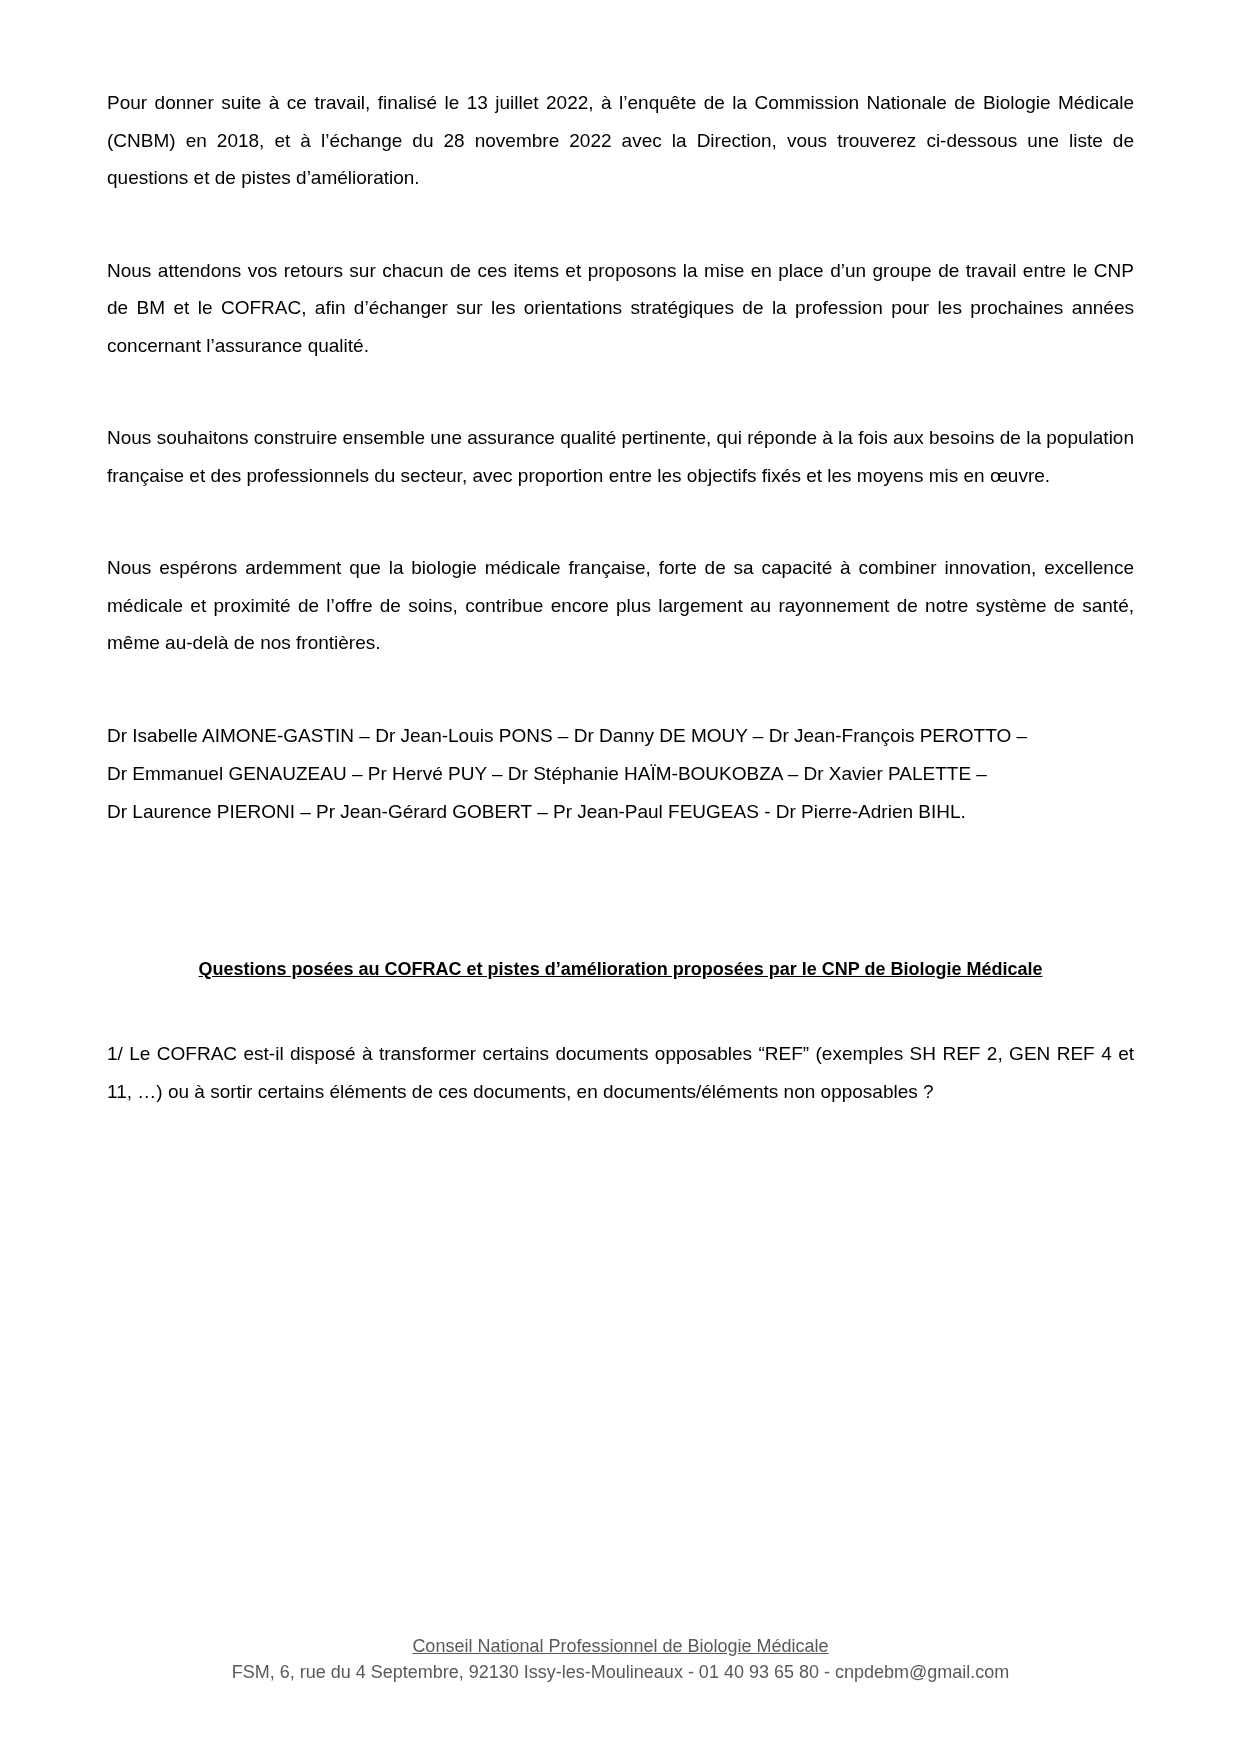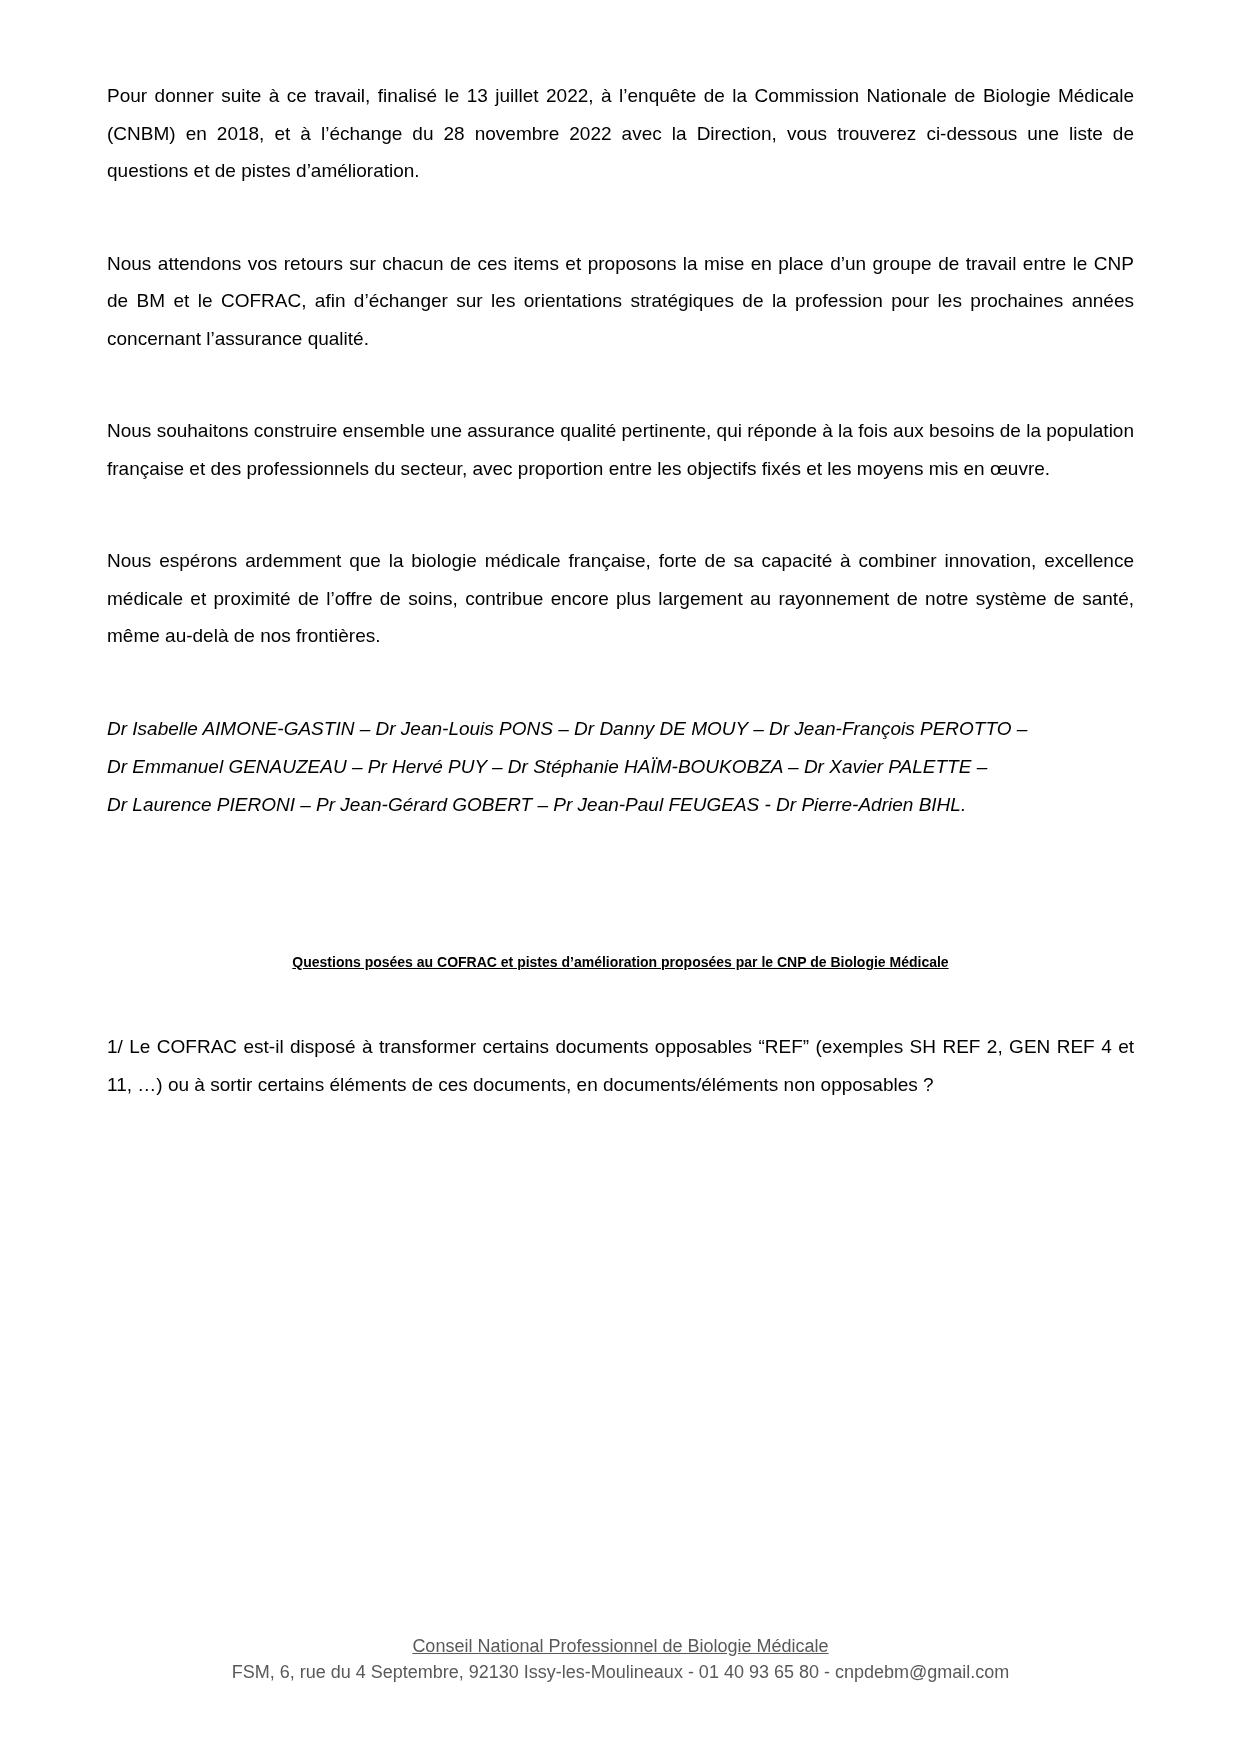--- a/index.html
+++ b/index.html
@@ -13,46 +13,45 @@
     overflow: hidden;
   }
   .page {
     position: absolute;
     inset: 0;
     background: #ffffff;
   }
   .content {
     position: absolute;
     left: 107px;
-    top: 12px;
+    top: 0;
     width: 1027px;
-    padding-top: 65px;
+    padding-top: 84px;
   }
   .content p {
     margin: 0 0 55px 0;
     font-size: 19px;
     line-height: 37.5px;
     text-align: justify;
   }
   .content p.align-left {
     text-align: left;
   }
   .names {
     margin: 0;
     font-size: 19px;
     line-height: 38px;
   }
   .name-line {
     white-space: nowrap;
     text-align: left;
-    font-style: italic;
   }
   .section-heading {
     margin: 120px 0 47px 0;
-    font-size: 14px;
+    font-size: 18px;
     line-height: 37.5px;
     font-weight: bold;
     text-decoration: underline;
     text-align: center;
     white-space: nowrap;
   }
   .footer {
     position: absolute;
     top: 1633px;
     left: 0;

